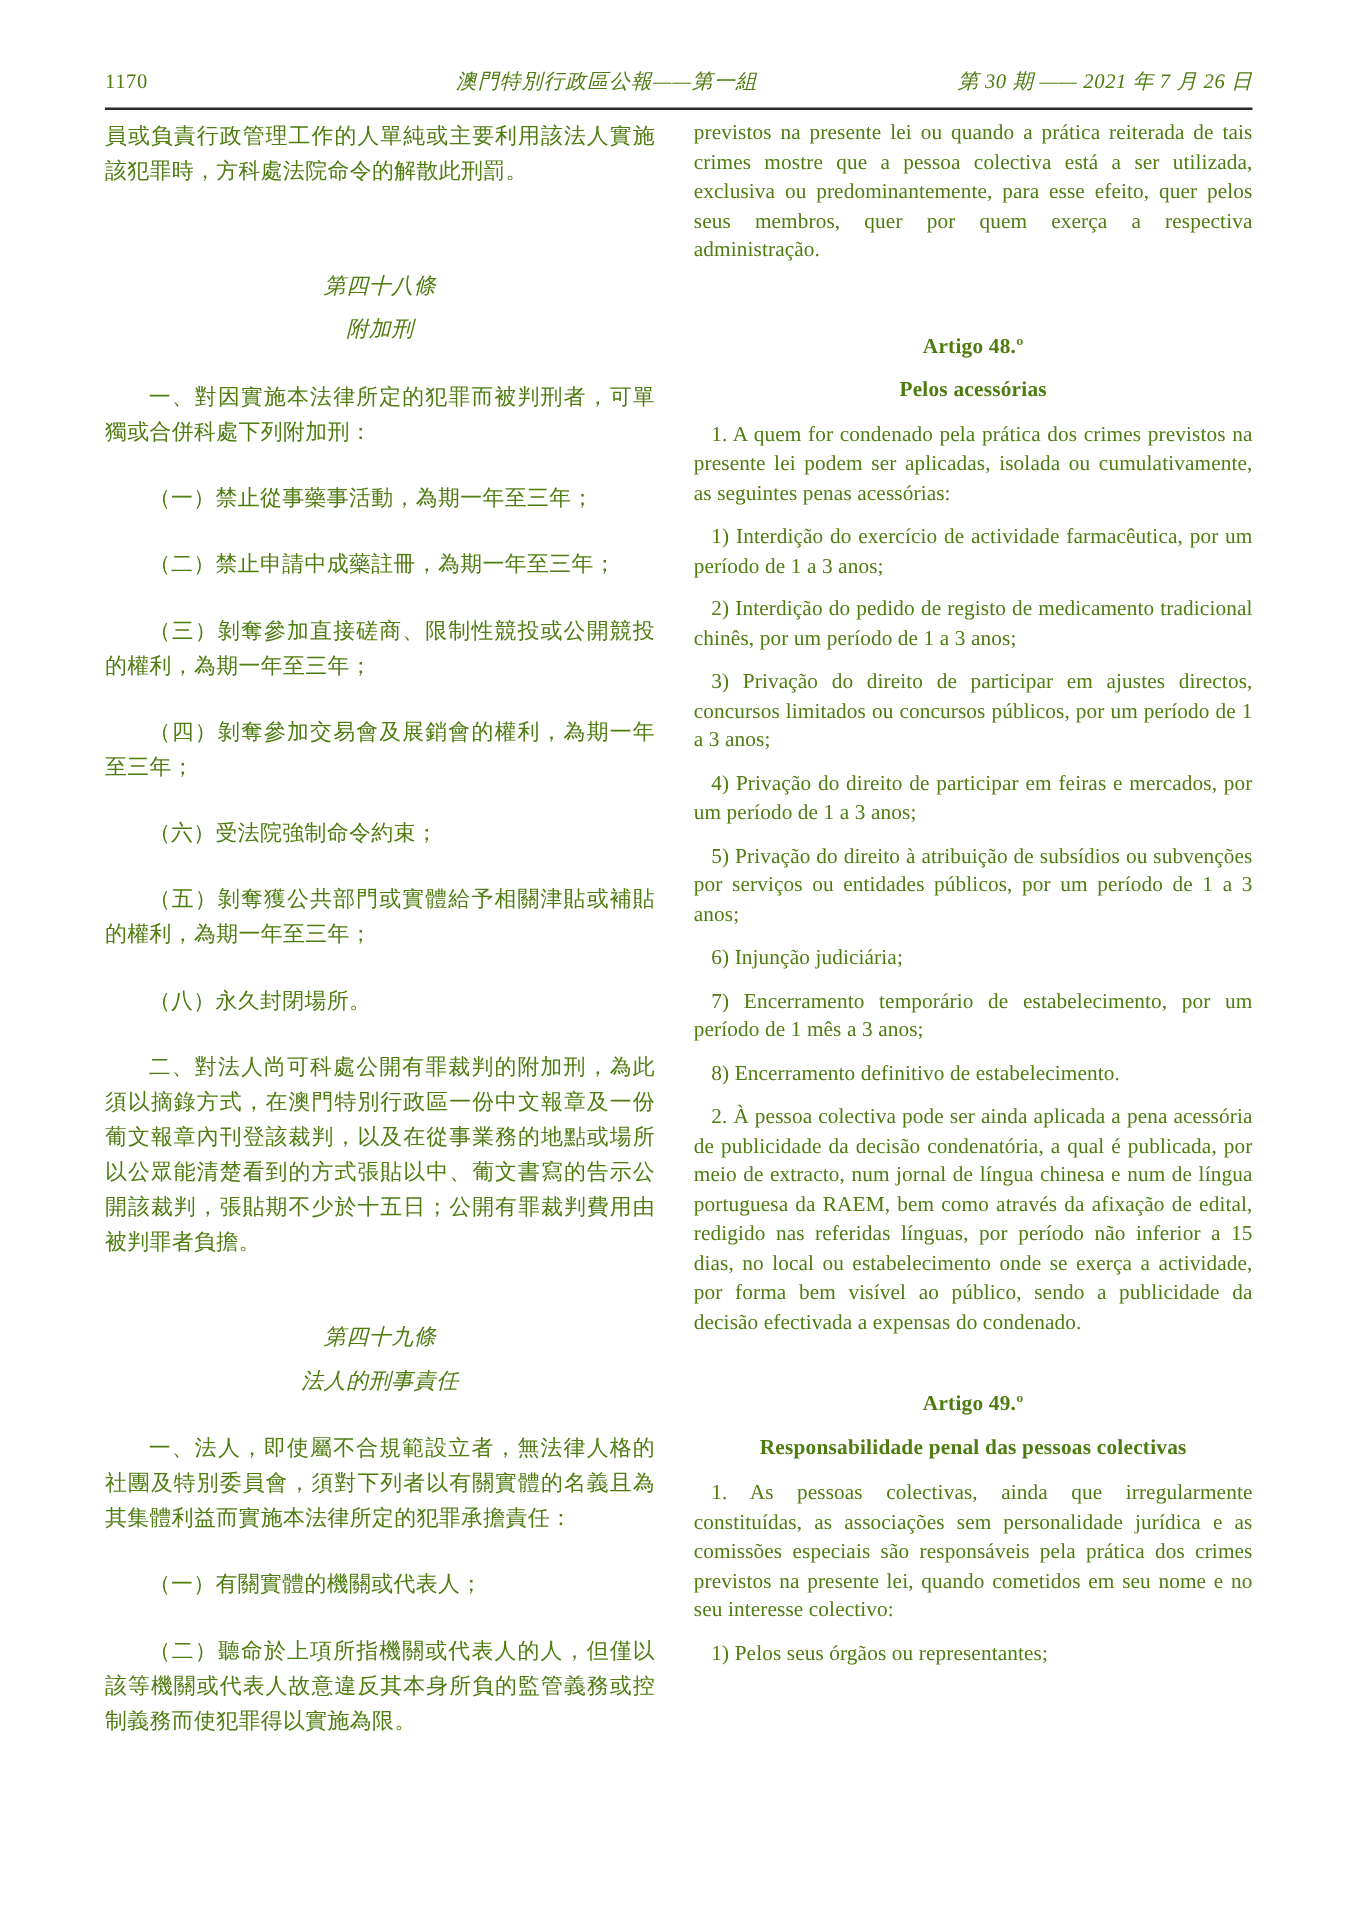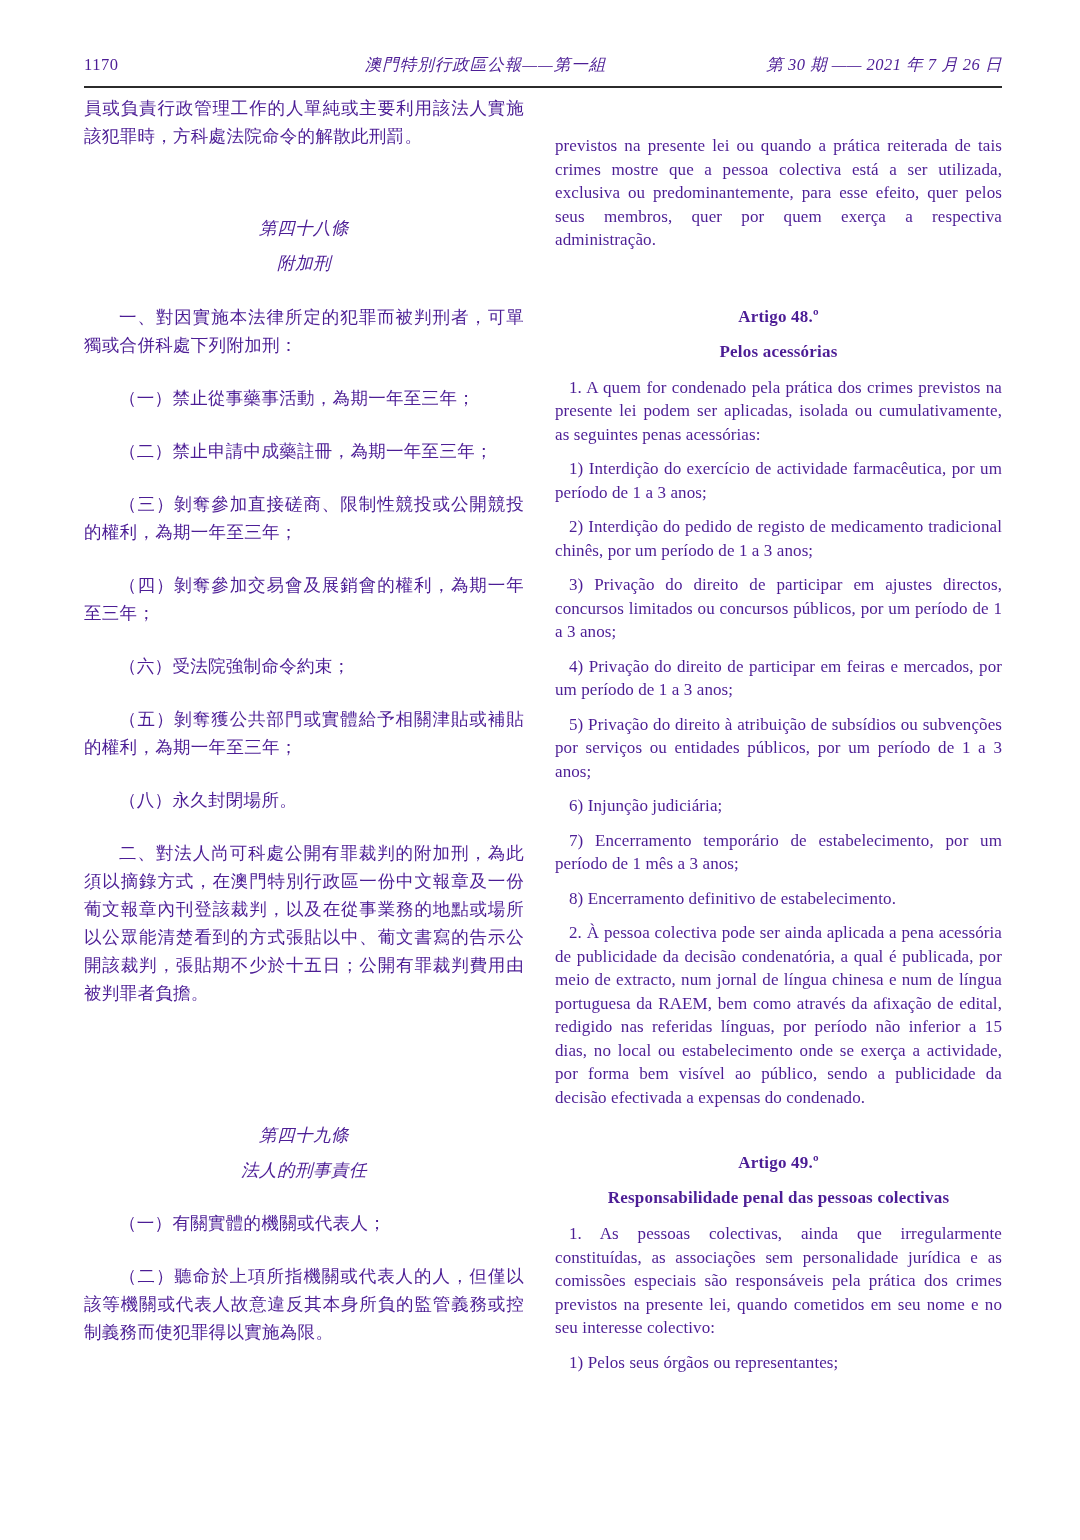--- a/index.html
+++ b/index.html
@@ -5,21 +5,21 @@
   html, body {
     margin: 0;
     padding: 0;
     background: #ffffff;
   }
   .page {
     position: relative;
     width: 1080px;
     height: 1540px;
     background: #ffffff;
-    color: #4c1d95;
+    color: #4d7c0f;
     font-family: "Liberation Serif", "DejaVu Serif", serif;
     overflow: hidden;
   }
   
   .page-header {
     position: absolute;
     left: 84px;
     width: 918px;
     top: 52px;
     height: 26px;
@@ -52,21 +52,21 @@
     top: 86px;
     height: 2px;
     background: #2b2b2b;
   }
   
   .col {
     position: absolute;
     top: 94px;
   }
   .col-cn { left: 84px;  width: 440px; }
-  .col-pt { left: 555px; width: 447px; margin-top: 40px; }
+  .col-pt { left: 555px; width: 447px; }
 
   
   .cn-cont, .cn-para {
     margin: 25px 0 0 0;
     font-size: 17.5px;
     line-height: 28px;
     text-align: justify;
     text-indent: 2em;
     letter-spacing: 0.3px;
   }
@@ -122,23 +122,24 @@
     <p class="cn-para" style="margin-top:26px">一、對因實施本法律所定的犯罪而被判刑者，可單獨或合併科處下列附加刑：</p>
     <p class="cn-para">（一）禁止從事藥事活動，為期一年至三年；</p>
     <p class="cn-para">（二）禁止申請中成藥註冊，為期一年至三年；</p>
     <p class="cn-para">（三）剝奪參加直接磋商、限制性競投或公開競投的權利，為期一年至三年；</p>
     <p class="cn-para">（四）剝奪參加交易會及展銷會的權利，為期一年至三年；</p>
     <p class="cn-para">（六）受法院強制命令約束；</p>
     <p class="cn-para">（五）剝奪獲公共部門或實體給予相關津貼或補貼的權利，為期一年至三年；</p>
     <p class="cn-para">（八）永久封閉場所。</p>
     <p class="cn-para">二、對法人尚可科處公開有罪裁判的附加刑，為此須以摘錄方式，在澳門特別行政區一份中文報章及一份葡文報章內刊登該裁判，以及在從事業務的地點或場所以公眾能清楚看到的方式張貼以中、葡文書寫的告示公開該裁判，張貼期不少於十五日；公開有罪裁判費用由被判罪者負擔。</p>
 
-    <h2 class="cn-head" style="margin-top:114px">第四十九條</h2>
+    <h2 class="cn-head" style="margin-top:48px">第四十九條</h2>
     <h3 class="cn-subhead" style="margin-top:7px">法人的刑事責任</h3>
 
+    <p class="cn-para" style="margin-top:26px">一、法人，即使屬不合規範設立者，無法律人格的社團及特別委員會，須對下列者以有關實體的名義且為其集體利益而實施本法律所定的犯罪承擔責任：</p>
     <p class="cn-para">（一）有關實體的機關或代表人；</p>
     <p class="cn-para">（二）聽命於上項所指機關或代表人的人，但僅以該等機關或代表人故意違反其本身所負的監管義務或控制義務而使犯罪得以實施為限。</p>
   </div>
 
   <div class="col col-pt">
     <p class="pt-cont">previstos na presente lei ou quando a prática reiterada de tais crimes mostre que a pessoa colectiva está a ser utilizada, exclusiva ou predominantemente, para esse efeito, quer pelos seus membros, quer por quem exerça a respectiva administração.</p>
 
     <h2 class="pt-head" style="margin-top:52px">Artigo 48.º</h2>
     <h3 class="pt-subhead" style="margin-top:9px">Pelos acessórias</h3>
 

